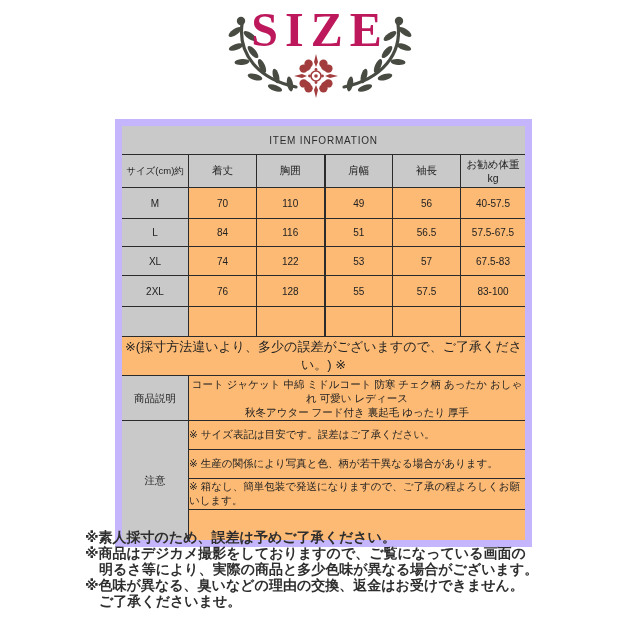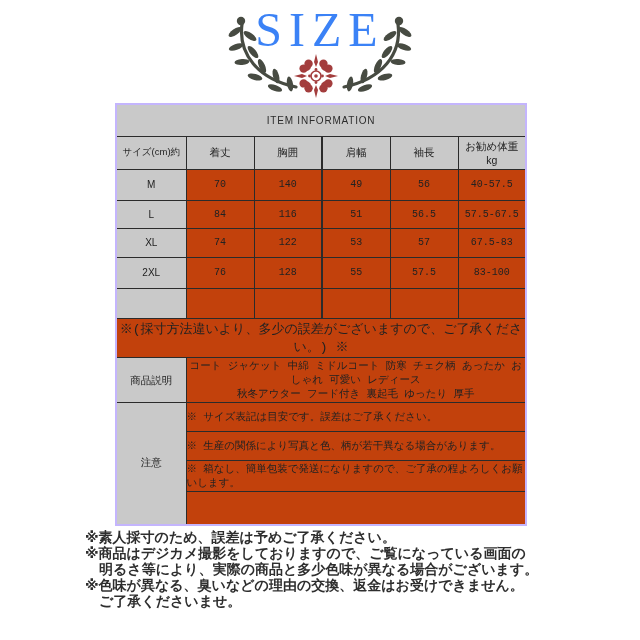--- a/index.html
+++ b/index.html
@@ -3,37 +3,37 @@
 <meta charset="utf-8">
 <style>
   * { margin:0; padding:0; box-sizing:border-box; }
   html,body { width:640px; height:640px; background:#ffffff; overflow:hidden; }
   body { font-family:"Liberation Sans","DejaVu Sans",sans-serif; color:#1f1f1f; position:relative; }
 
   
   .ornament { position:absolute; left:0; top:0; width:640px; height:103px; }
   .size-title {
     position:absolute; left:0; right:0; top:6px; text-align:center;
-    font-family:"Liberation Serif","DejaVu Serif",serif; font-weight:normal;
-    font-size:48px; letter-spacing:7px; color:#3b82f6; line-height:1;
+    font-family:"Liberation Serif","DejaVu Serif",serif; font-weight:bold;
+    font-size:48px; letter-spacing:7px; color:#be185d; line-height:1;
   }
   .branch { position:absolute; top:14px; width:80px; height:80px; }
   .branch-left  { left:228px; }
   .branch-right { left:332px; transform:scaleX(-1); }
   .flower { position:absolute; left:294px; top:54px; width:44px; height:44px; }
 
   
   table.size-table {
-    position:absolute; left:115px; top:103px; width:410px;
+    position:absolute; left:115px; top:119px; width:410px;
     border-collapse:collapse; table-layout:fixed;
-    border:2px solid #c4b5fd; font-size:10px; color:#222;
+    border:7px solid #c4b5fd; font-size:10px; color:#222;
   }
   .size-table td, .size-table th { border:1px solid #2b2b2b; text-align:center; vertical-align:middle; font-weight:normal; padding:1px 2px; }
   .gray  { background:#c9c9c9; }
-  .white { background:#c2410c;font-family:Liberation Mono, monospace; }
+  .white { background:#fdba74; }
   .bl2   { border-left-width:2px !important; }
   .r-title td   { height:32px; font-size:10px; letter-spacing:0.8px; color:#2c2c2c; }
   .r-cols th    { height:33px; font-size:10.5px; }
   .r-cols th:first-child { font-size:9.5px; white-space:nowrap; }
   .r-m td   { height:31px; }
   .r-l td   { height:28px; }
   .r-xl td  { height:29px; }
   .r-2xl td { height:31px; }
   .r-empty td { height:30px; }
   .r-note td  { height:30px; font-size:13px; }
@@ -148,21 +148,21 @@
       <th class="gray">サイズ(cm)約</th>
       <th class="gray">着丈</th>
       <th class="gray">胸囲</th>
       <th class="gray bl2">肩幅</th>
       <th class="gray">袖長</th>
       <th class="gray">お勧め体重kg</th>
     </tr>
     <tr class="r-m">
       <td class="gray">M</td>
       <td class="white">70</td>
-      <td class="white">140</td>
+      <td class="white">110</td>
       <td class="white bl2">49</td>
       <td class="white">56</td>
       <td class="white">40-57.5</td>
     </tr>
     <tr class="r-l">
       <td class="gray">L</td>
       <td class="white">84</td>
       <td class="white">116</td>
       <td class="white bl2">51</td>
       <td class="white">56.5</td>

